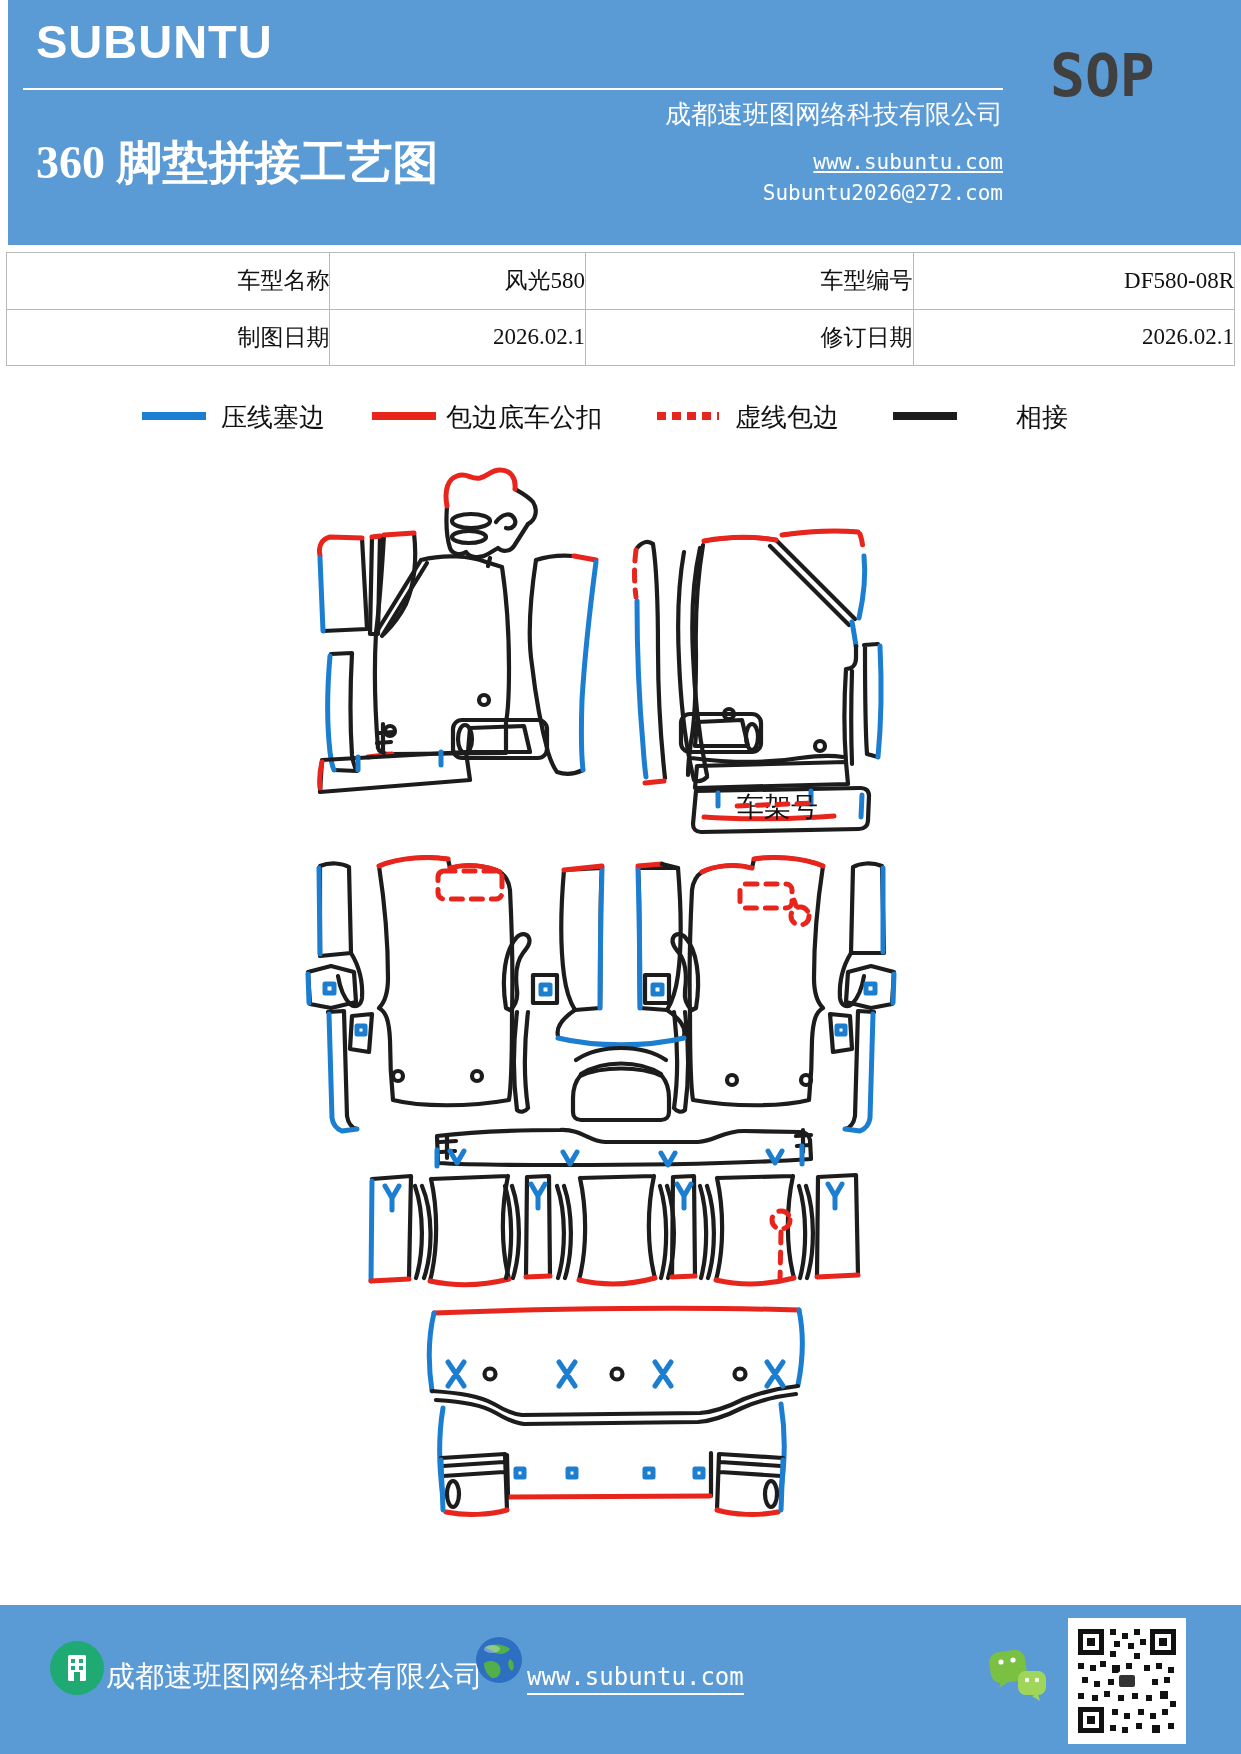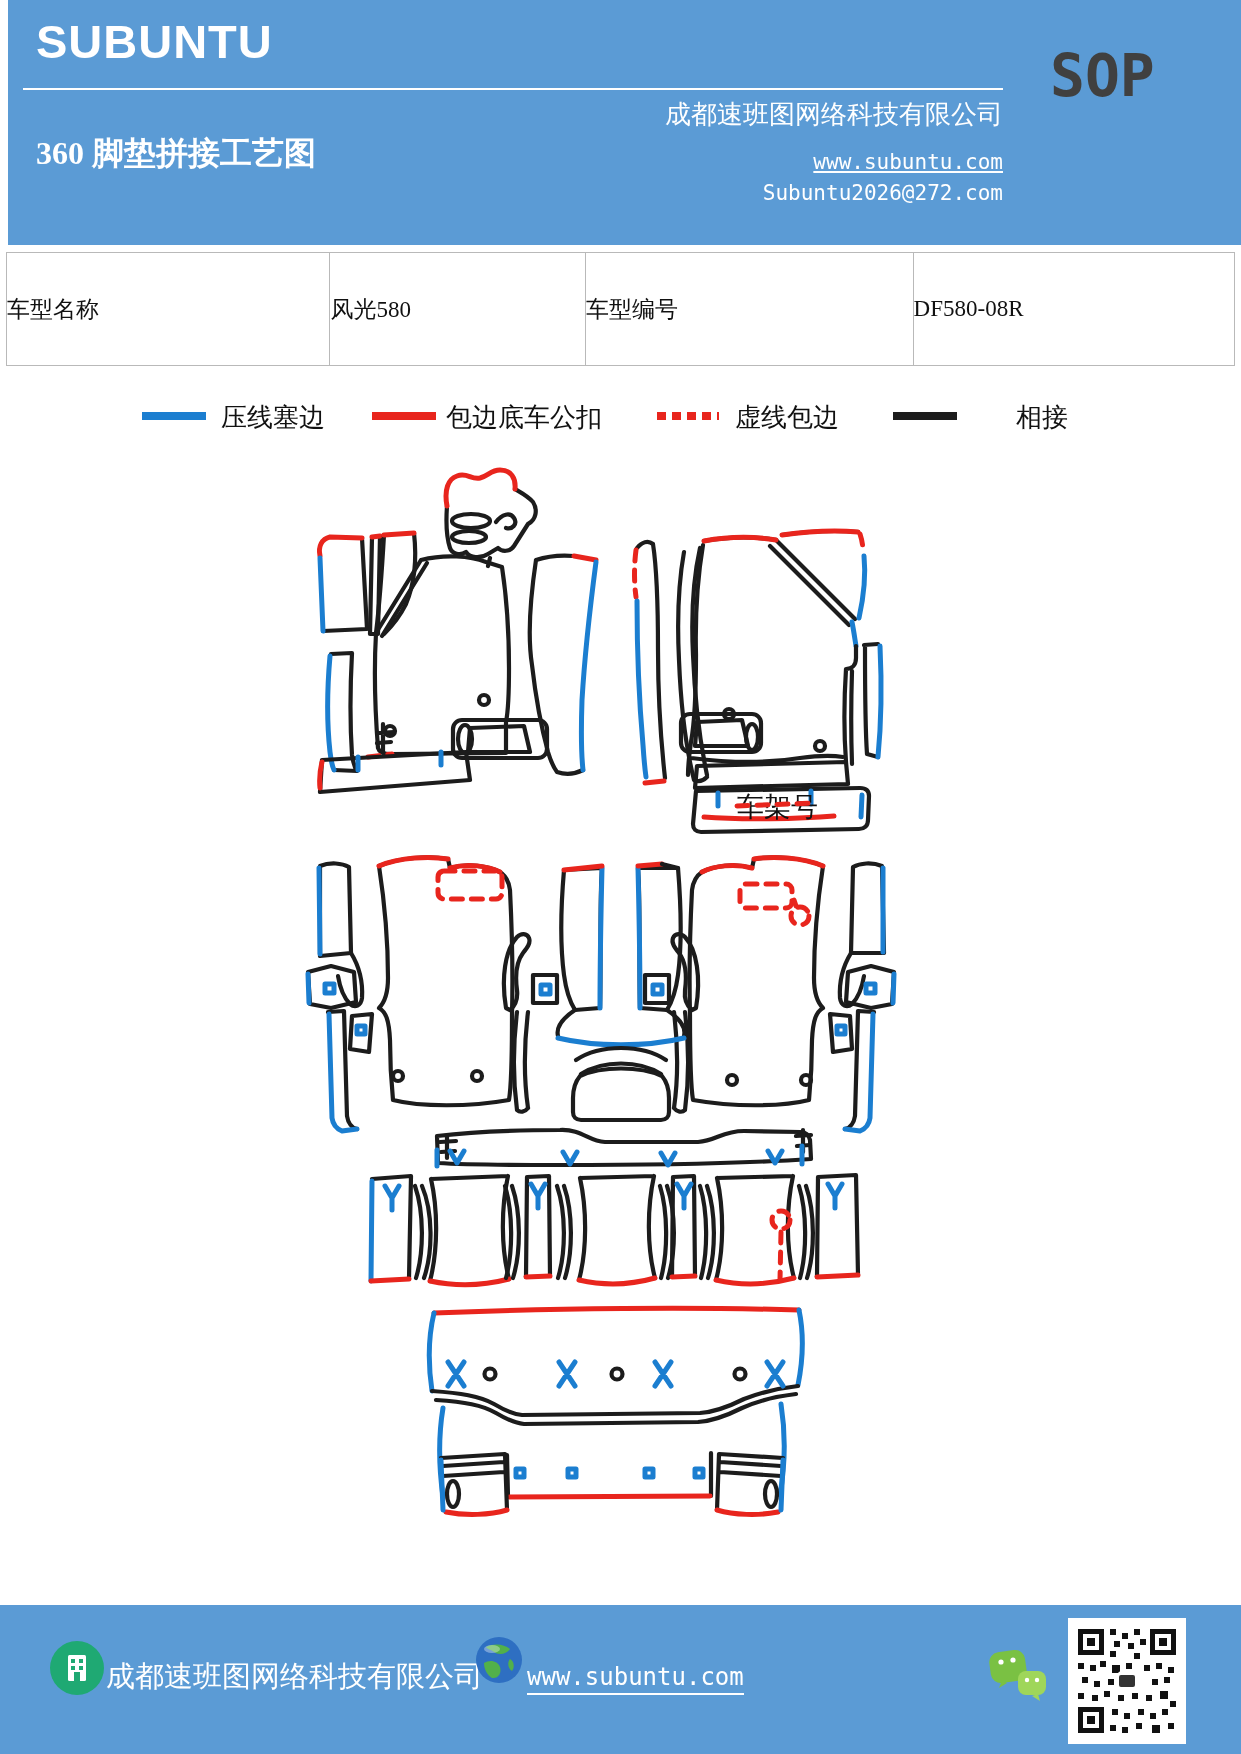--- a/index.html
+++ b/index.html
@@ -7,30 +7,30 @@
     --table-border:#b9b9b9; --footer-green:#1fa973; --wechat-green:#7ac143;
   }
   *{margin:0;padding:0;box-sizing:border-box}
   body{background:#888;font-family:"Liberation Sans",sans-serif}
   .page{position:relative;width:1241px;height:1754px;background:#fff;overflow:hidden;margin:0 auto}
 
   
   .hdr{position:absolute;left:8px;top:0;width:1241px;height:245px;background:var(--header-blue)}
   .logo{position:absolute;left:28px;top:14px;color:#fff;font-weight:bold;font-size:47px;letter-spacing:1px;font-family:"Liberation Sans",sans-serif}
   .hrule{position:absolute;left:15px;top:88px;width:980px;height:2px;background:#fff}
-  .doc-title{position:absolute;left:28px;top:132px;color:#fff;font-size:32px;font-weight:600;font-family:"Liberation Serif",serif}
+  .doc-title{position:absolute;left:28px;top:132px;color:#fff;font-size:46px;font-weight:600;font-family:"Liberation Serif",serif}
   .hdr-right{position:absolute;left:600px;top:0;width:395px;text-align:right;color:#fff}
   .hdr-company{position:absolute;right:0;top:97px;font-size:26px;font-family:"Liberation Serif",serif;white-space:nowrap}
   .hdr-site{position:absolute;right:0;top:150px;font-size:21px;font-family:"DejaVu Sans Mono",monospace;color:#fff;text-decoration:underline;white-space:nowrap}
   .hdr-mail{position:absolute;right:0;top:181px;font-size:21px;font-family:"DejaVu Sans Mono",monospace;white-space:nowrap}
   .sop{position:absolute;left:1042px;top:42px;color:#404040;font-size:58px;font-weight:bold;font-family:"DejaVu Sans Mono",monospace;letter-spacing:0px}
 
   
   table.info{position:absolute;left:6px;top:252px;width:1229px;height:114px;border-collapse:collapse;background:#fff}
-  table.info td{border:1px solid var(--table-border);text-align:left;vertical-align:middle;font-size:23px;color:#111;font-family:"Liberation Serif",serif}
+  table.info td{border:1px solid var(--table-border);text-align:right;vertical-align:middle;font-size:23px;color:#111;font-family:"Liberation Serif",serif}
   table.info{border:1px solid #a7a7a7}
   td.c0{width:309px} td.c1{width:244px} td.c2{width:313px} td.c3{width:307px}
 
   
   .legend{position:absolute;left:0;top:398px;width:1241px;height:40px}
   .sw{position:absolute;top:14px;height:8px}
   .sw1{left:142px;width:64px;background:var(--line-blue)}
   .sw2{left:372px;width:64px;background:var(--line-red)}
   .sw3{left:657px;width:62px;background:repeating-linear-gradient(90deg,var(--line-red) 0 9px,transparent 9px 15px)}
   .sw4{left:893px;width:64px;background:var(--line-black)}
@@ -71,20 +71,26 @@
     <div class="sop">SOP</div>
   </header>
 
   <table class="info">
     <tbody>
         <tr>
       <td class="c0">车型名称</td>
       <td class="c1">风光580</td>
       <td class="c2">车型编号</td>
       <td class="c3">DF580-08R</td>
+    </tr>
+    <tr>
+      <td class="c0">制图日期</td>
+      <td class="c1">2026.02.1</td>
+      <td class="c2">修订日期</td>
+      <td class="c3">2026.02.1</td>
     </tr>
   </tbody>
     </table>
 
   <div class="legend">
     <span class="sw sw1"></span>
     <span class="lg-label ll1">压线塞边</span>
     <span class="sw sw2"></span>
     <span class="lg-label ll2">包边底车公扣</span>
     <span class="sw sw3"></span>

